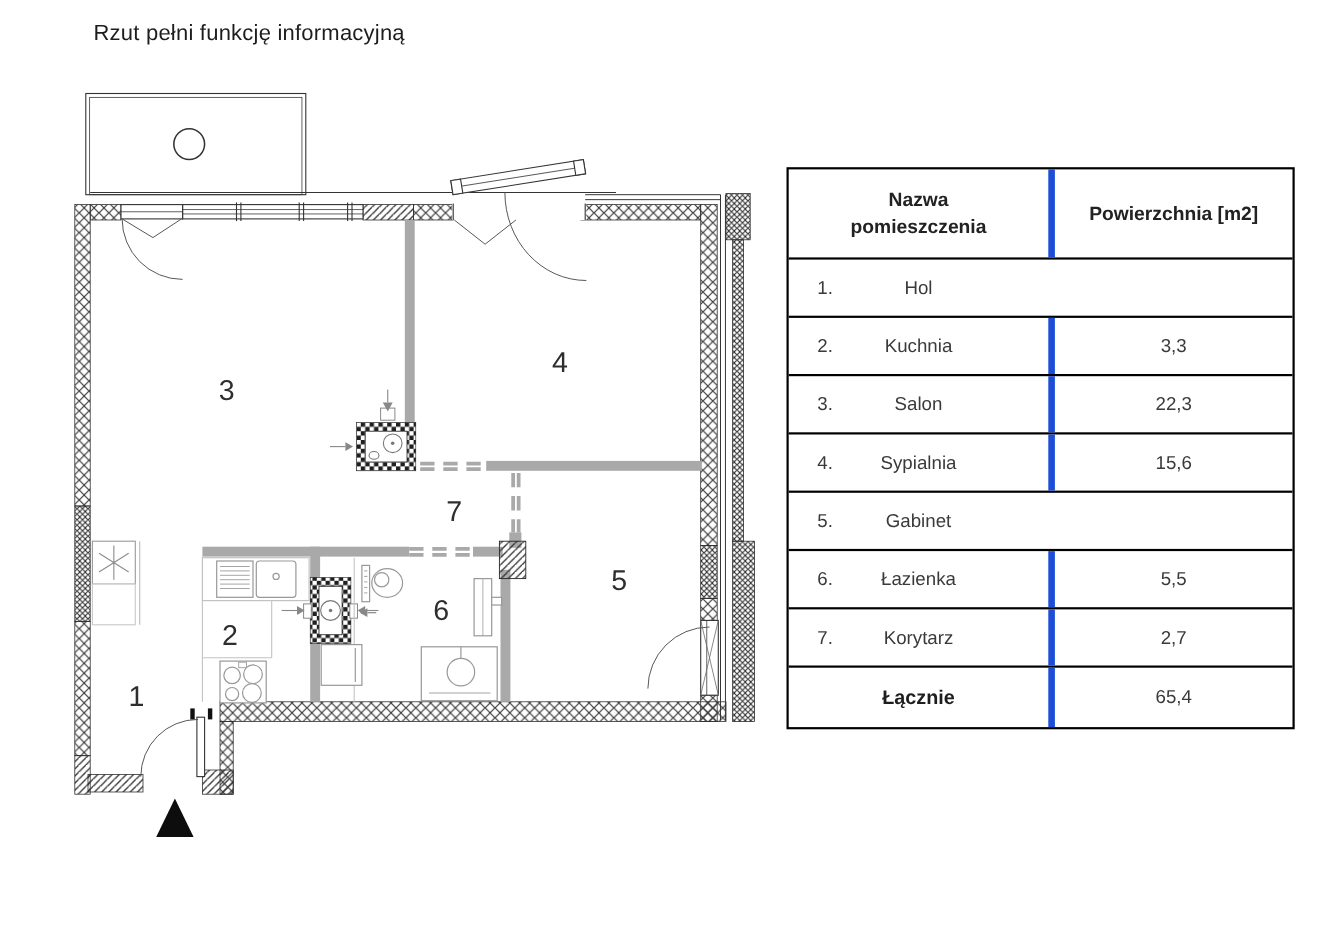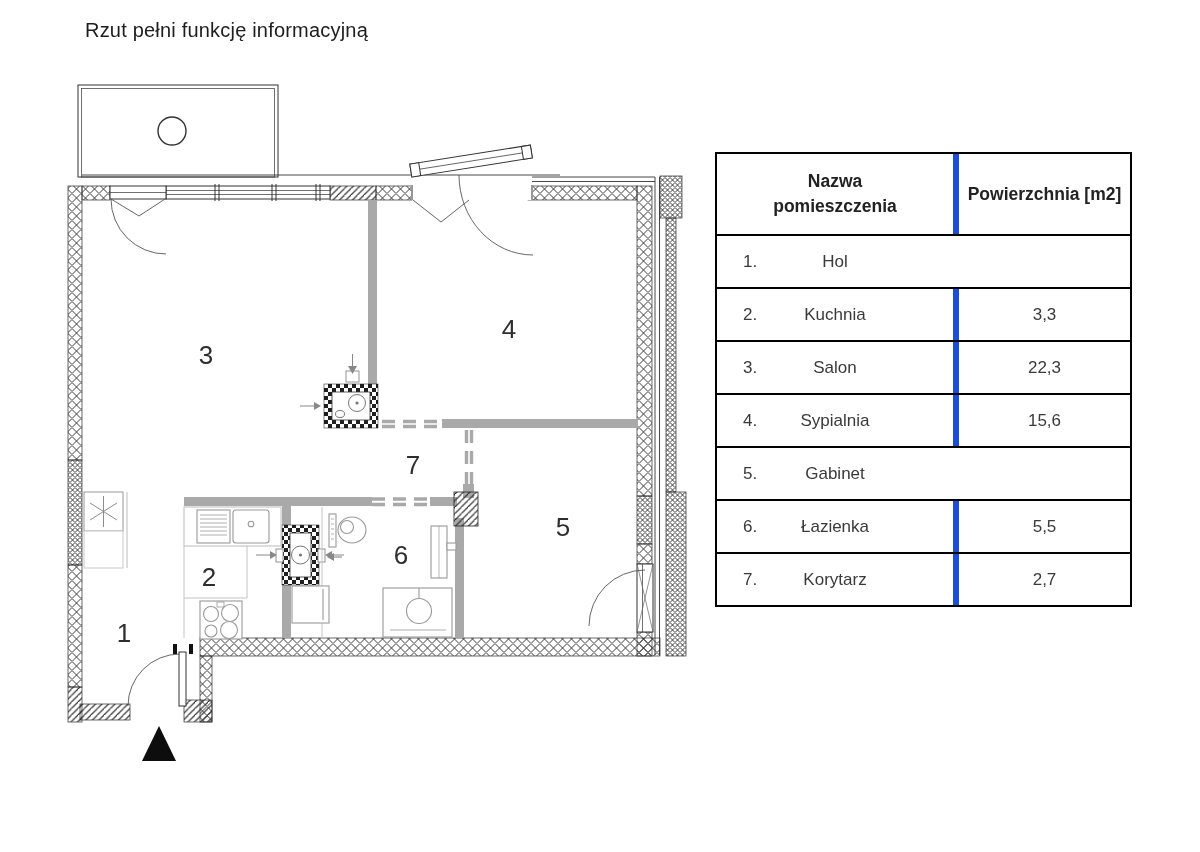--- a/index.html
+++ b/index.html
@@ -1,21 +1,21 @@
 <!DOCTYPE html>
 <html><head>
 <meta charset="utf-8">
 <style>
   html,body{margin:0;padding:0;background:#fff;}
   #stage{position:relative;width:1200px;height:852px;background:#fff;overflow:hidden;
          font-family:"Liberation Sans",sans-serif;}
   #plan-title{position:absolute;left:85px;top:19px;font-size:20px;color:#1d1d1d;letter-spacing:.2px;}
   svg{position:absolute;left:0;top:0;}
   
-  #area-table{position:absolute;left:715px;top:152px;width:417px;border:2px solid #000;
+  #area-table{position:absolute;left:715px;top:152px;width:462px;border:2px solid #000;
               box-sizing:border-box;color:#3a3a3a;background:#fff;}
   .t-row{display:flex;border-top:2px solid #000;}
   .t-row:first-child{border-top:none;}
   .c-name{width:236px;position:relative;display:flex;align-items:center;justify-content:center;
           box-sizing:border-box;}
   .c-area{flex:1;border-left:6px solid #1d4ed8;display:flex;align-items:center;justify-content:center;
           box-sizing:border-box;font-size:17px;}
   .hdr{height:80px;}
   .hdr .c-name,.hdr .c-area{font-weight:bold;font-size:17.5px;color:#222;text-align:center;}
   .hdr .c-name span{white-space:pre-line;line-height:1.45;}
@@ -284,14 +284,18 @@
       <div class="c-area">5,5</div>
     </div>
     <div class="t-row data">
       <div class="c-name">
           <span class="row-no">7.</span>
           <span>Korytarz</span>
         </div>
       <div class="c-area">2,7</div>
     </div>
 
+    <div class="t-row total">
+      <div class="c-name">Łącznie</div>
+      <div class="c-area">65,4</div>
+    </div>
   </div>
 </div>
 
 </body></html>

